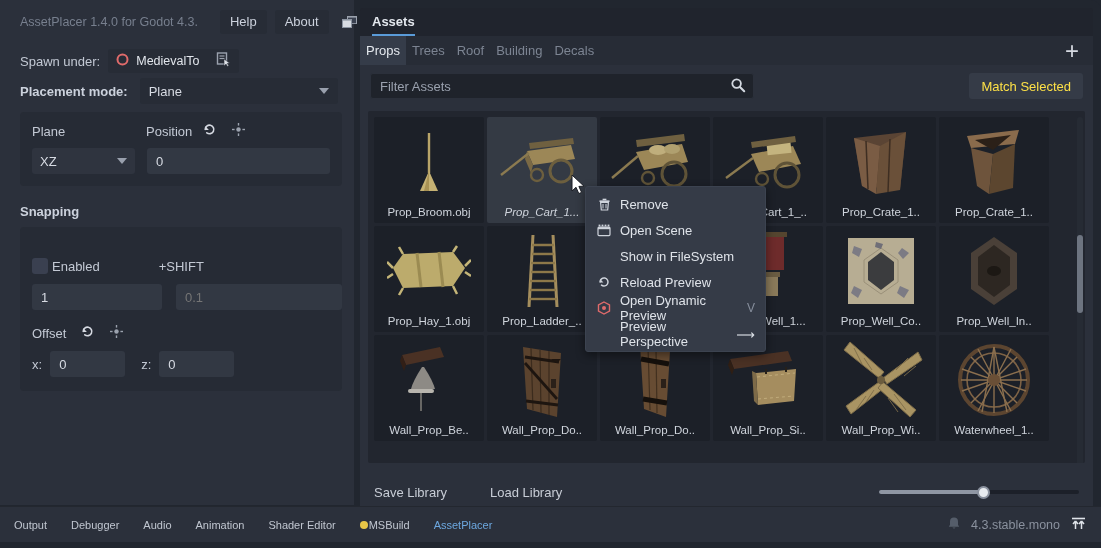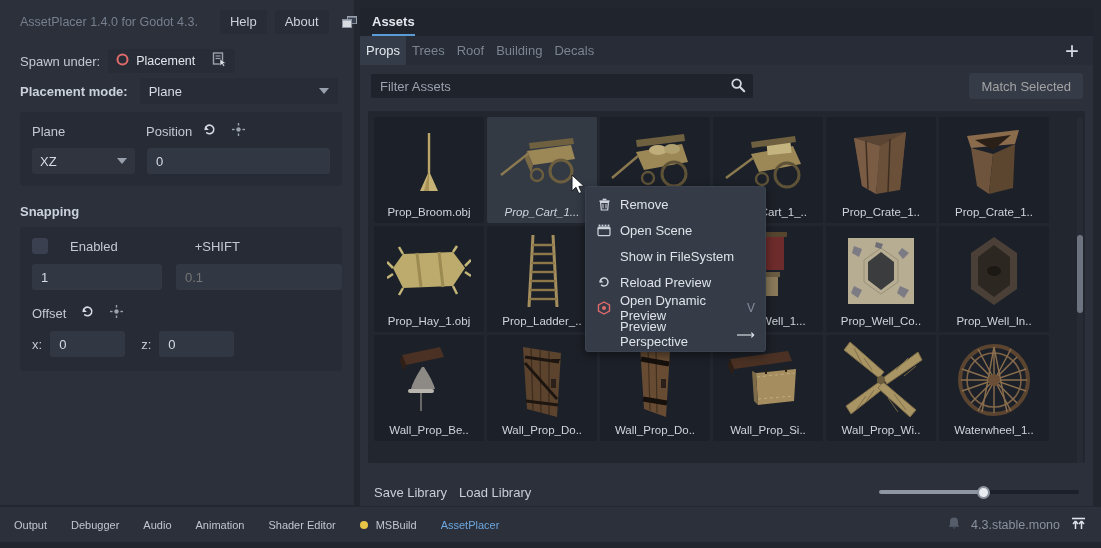--- a/index.html
+++ b/index.html
@@ -56,21 +56,21 @@
   .gb-row { display:flex; align-items:center; margin-top:8px; gap:12px; }
   .sel-sm { background:#2f343f; border-radius:3px; width:104px; height:26px; display:flex;
             align-items:center; justify-content:space-between; padding:0 8px; color:#d7dbe3; cursor:pointer;}
   .num-field { background:#323843; border:none; border-radius:3px; height:26px; width:107px;
                color:#d7dbe3; padding:0 9px; font-family:inherit; font-size:13px; outline:none; }
   .num-field.wide { width:183px; }
   .num-field.ph { color:#5eead4; }
 
   .snap-title { margin:18px 0 0 8px; }
   .snap-box { background:#262b35; border-radius:4px; margin:8px 0 0 8px; width:322px; padding:11px 12px 14px; }
-  .chkrow { display:flex; align-items:flex-end; gap:22px; }
+  .chkrow { display:flex; align-items:flex-end; gap:4px;margin-top:20px; }
   .chk { width:16px;height:16px;background:#3a4050;border-radius:3px; cursor:pointer;}
   .chkrow .shift { margin-left:55px; color:#c3c9d4; }
   .two-fields { display:flex; gap:14px; margin-top:10px; }
   .f-a { width:130px; } .f-b { width:166px; }
   .offset-head { display:flex; align-items:center; gap:14px; margin-top:14px; }
   .xz-row { display:flex; align-items:center; gap:8px; margin-top:9px; }
   .xz-row .ax { color:#c3c9d4; font-size:13px; }
   .f-xz { width:75px; }
 
   
@@ -83,36 +83,36 @@
   .cat.active { background:#353c49; color:#e4e8ee; }
   .plus-btn { position:absolute; right:10px; top:0; bottom:0; display:flex; align-items:center;
               font-size:24px; color:#d6dae2; cursor:pointer; line-height:1; padding:0 4px;}
 
   .filter-bar { display:flex; align-items:center; padding:8px 10px 6px 10px; gap:10px; background:#2b303b; }
   .search-wrap { position:relative; flex:1; max-width:384px; }
   .search-input { width:100%; height:26px; background:#1f232b; border:1px solid #2b303b; border-radius:3px;
                   color:#9aa1ae; padding:0 30px 0 9px; font-family:inherit; font-size:13px; outline:none; }
   .search-input::placeholder { color:#9aa1ae; }
   .search-ico { position:absolute; right:8px; top:4px; color:#d3d8e0; pointer-events:none; }
-  .match-btn { margin-left:auto; background:#353b47; border:none; border-radius:3px; color:#a3a3a3;
+  .match-btn { margin-left:auto; background:#353b47; border:none; border-radius:3px; color:#fde047;
                height:26px; padding:0 12px; font-family:inherit; font-size:13px; cursor:default; }
 
   .grid-area { position:relative; background:#2b303b; padding:6px 8px 8px 8px; height:366px; }
   .grid-inner { position:relative; background:#22262f; border-radius:2px; height:100%; overflow:hidden; padding:6px 6px 0 6px;}
   .grid { display:grid; grid-template-columns:repeat(6, 110px); gap:3px; }
   .tile { position:relative; height:106px; background:#1c2028; border-radius:2px; overflow:hidden; cursor:pointer;
           display:flex; flex-direction:column; align-items:center; justify-content:flex-start; }
   .tile.sel { background:#343a44;font-style:italic; }
   .tile .thumb { flex:1; width:100%; display:flex; align-items:center; justify-content:center; }
   .tile .cap { font-size:11.5px; color:#cfd4dc; padding-bottom:5px; white-space:nowrap; }
 
   .vscroll { position:absolute; right:2px; top:6px; width:6px; height:352px; background:#262b34; border-radius:3px; }
   .vscroll .thumb2 { position:absolute; left:0; width:6px; height:78px; top:118px; background:#6d7480; border-radius:3px; }
 
-  .lib-bar { display:flex; align-items:center; padding:0 14px; height:42px; background:#2b303b; gap:12px; }
+  .lib-bar { display:flex; align-items:center; padding:0 14px; height:42px; background:#2b303b; gap:43px; }
   .lib-link { font-size:13px; color:#c8cdd6; cursor:pointer; }
   .slider { margin-left:auto; position:relative; width:200px; height:18px; display:flex; align-items:center; cursor:pointer;}
   .slider .track { position:absolute; left:0; right:0; height:4px; background:#1c2029; border-radius:2px; }
   .slider .fill { position:absolute; left:0; width:52%; height:4px; background:#8f96a3; border-radius:2px; }
   .slider .knob { position:absolute; left:52%; width:13px; height:13px; margin-left:-6px; border-radius:50%;
                   background:#e8ebef; border:2px solid #8a919e; }
 
   
   .ctx { position:absolute; left:585px; top:186px; width:181px; background:#353b47;
          border:1px solid #3c4350; border-radius:3px; padding:4px 0; box-shadow:0 3px 10px rgba(0,0,0,.45); z-index:50; }
@@ -123,21 +123,21 @@
   .ctx-item .arrow { color:#dfe3e9; font-size:13px; }
 
   
   .cursor { position:absolute; left:571px; top:174px; z-index:60; pointer-events:none; }
 
   
   .bottom-dock { position:absolute; left:0; top:506px; width:1101px; height:36px; background:#2b303b;
                  border-top:1px solid #23272f; display:flex; align-items:center; padding:0 14px; gap:24px; }
   .dock-item { font-size:11px; color:#c0c6d0; cursor:pointer; }
   .dock-item.link { color:#6ca7df; }
-  .dock-dot { display:flex; align-items:center; gap:8px; }
+  .dock-dot { display:flex; align-items:center; gap:1px; }
   .dot { width:8px;height:8px;border-radius:50%;background:#e8c547; }
   .dock-right { margin-left:auto; display:flex; align-items:center; gap:10px; }
   .ver { color:#8a919e; font-size:12.5px; }
   .strip { position:absolute; left:0; top:542px; width:1101px; height:6px; background:#21262f; }
 </style>
 </head>
 <body>
 
 <div class="app">
 
@@ -159,21 +159,21 @@
     </div>
 
     <div class="row-spawn">
       <span class="lbl">Spawn under:</span>
       <div class="spawn-field">
         <span>
           <svg width="13" height="13" viewBox="0 0 13 13">
               <circle cx="6.5" cy="6.5" r="5" fill="none" stroke="#e06b6b" stroke-width="2"></circle>
             </svg>
         </span>
-        <span class="nodename">Placement</span>
+        <span class="nodename">MedievalTo</span>
         <span style="margin-left:10px;">
           <svg width="15" height="15" viewBox="0 0 15 15">
             <rect x="1.5" y="1" width="9" height="11" fill="none" stroke="#9ba2ae" stroke-width="1.4"></rect>
             <line x1="3.5" y1="4" x2="8.5" y2="4" stroke="#9ba2ae" stroke-width="1.2"></line>
             <line x1="3.5" y1="6.5" x2="8.5" y2="6.5" stroke="#9ba2ae" stroke-width="1.2"></line>
             <path d="M8 7 L8 14 L10 12 L11.5 14.5 L12.8 13.6 L11.2 11.4 L13.6 11 Z" fill="#dfe3e9" stroke="#2b303b" stroke-width="0.6"></path>
           </svg>
         </span>
       </div>
     </div>

